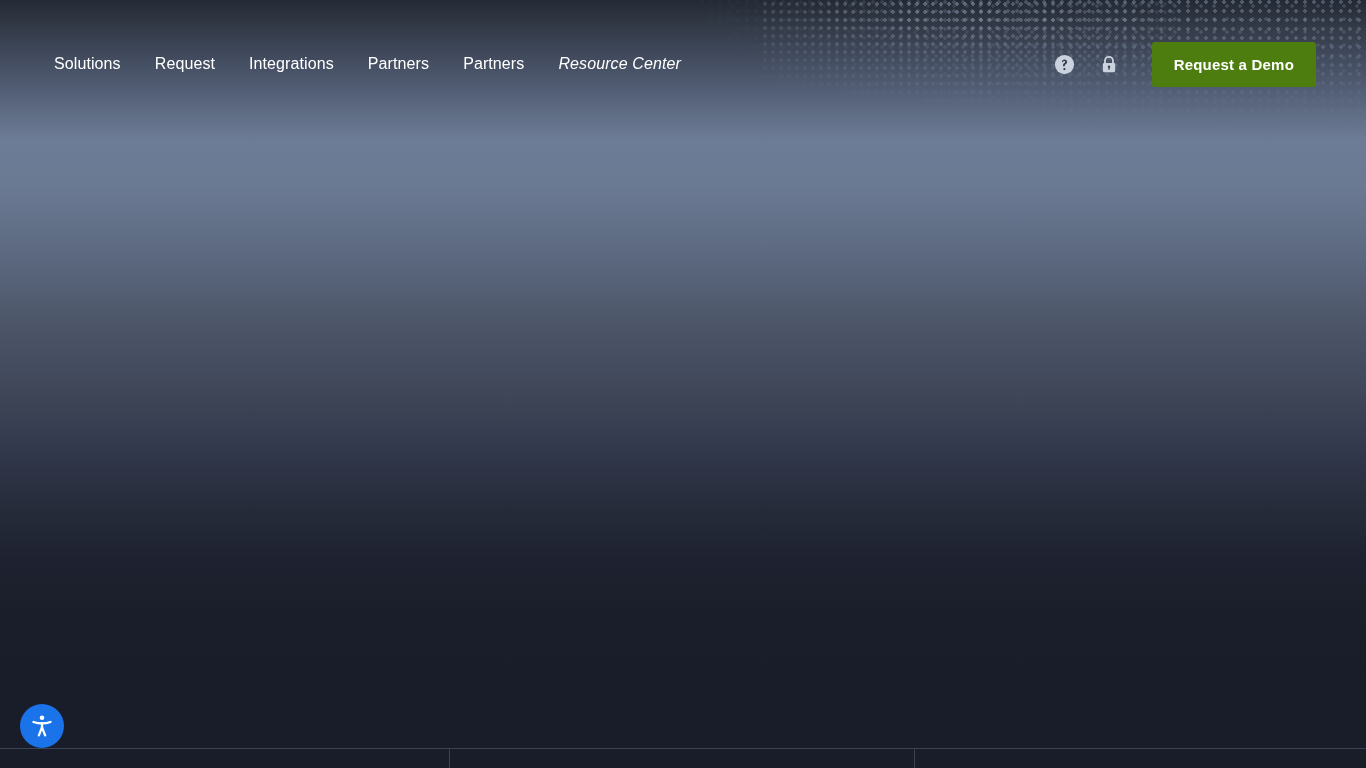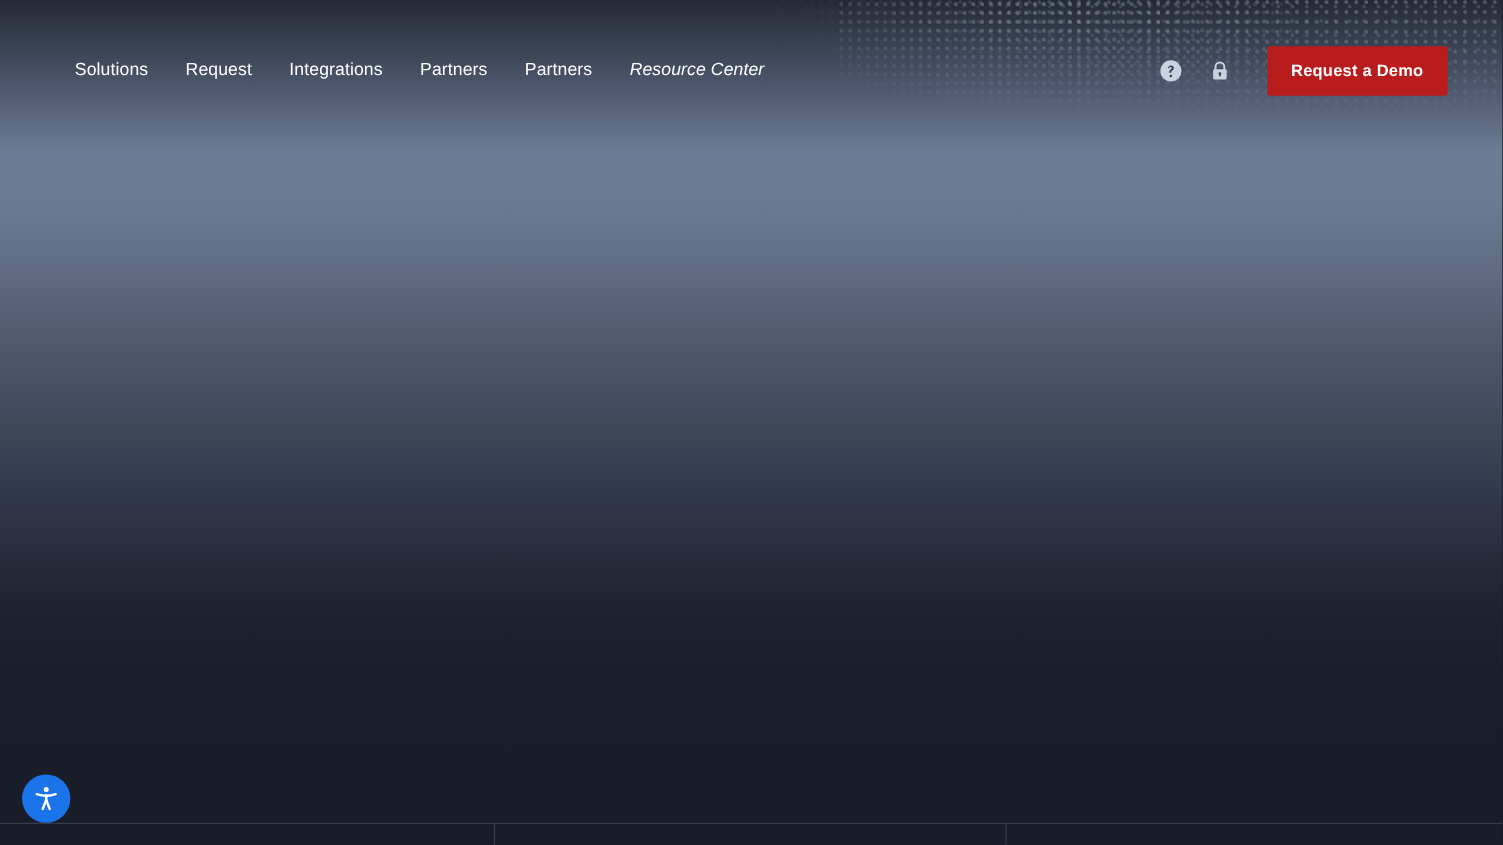--- a/index.html
+++ b/index.html
@@ -87,21 +87,21 @@
     width:1366px;
     height:110px;
     display:flex;
     align-items:center;
     z-index:10;
   }
 
   .nav-links {
     display:flex;
     align-items:center;
-    margin-left:68px;
+    margin-left:54px;
     margin-top:18px;
     gap:0px;
   }
 
   .nav-link {
     color:#ffffff;
     font-size:16px;
     line-height:20px;
     letter-spacing:0.1px;
     text-decoration:none;
@@ -130,21 +130,21 @@
     margin-right:22px;
   }
   .icon-btn svg { display:block; }
 
   .demo-btn {
     display:inline-flex;
     align-items:center;
     justify-content:center;
     height:45px;
     padding:0 22px;
-    background:#b91c1c;
+    background:#4d7c0f;
     color:#ffffff;
     font-size:15px;
     font-weight:bold;
     letter-spacing:0.2px;
     border:none;
     border-radius:3px;
     cursor:pointer;
     white-space:nowrap;
     font-family:"Liberation Sans", sans-serif;
     margin-left:10px;

